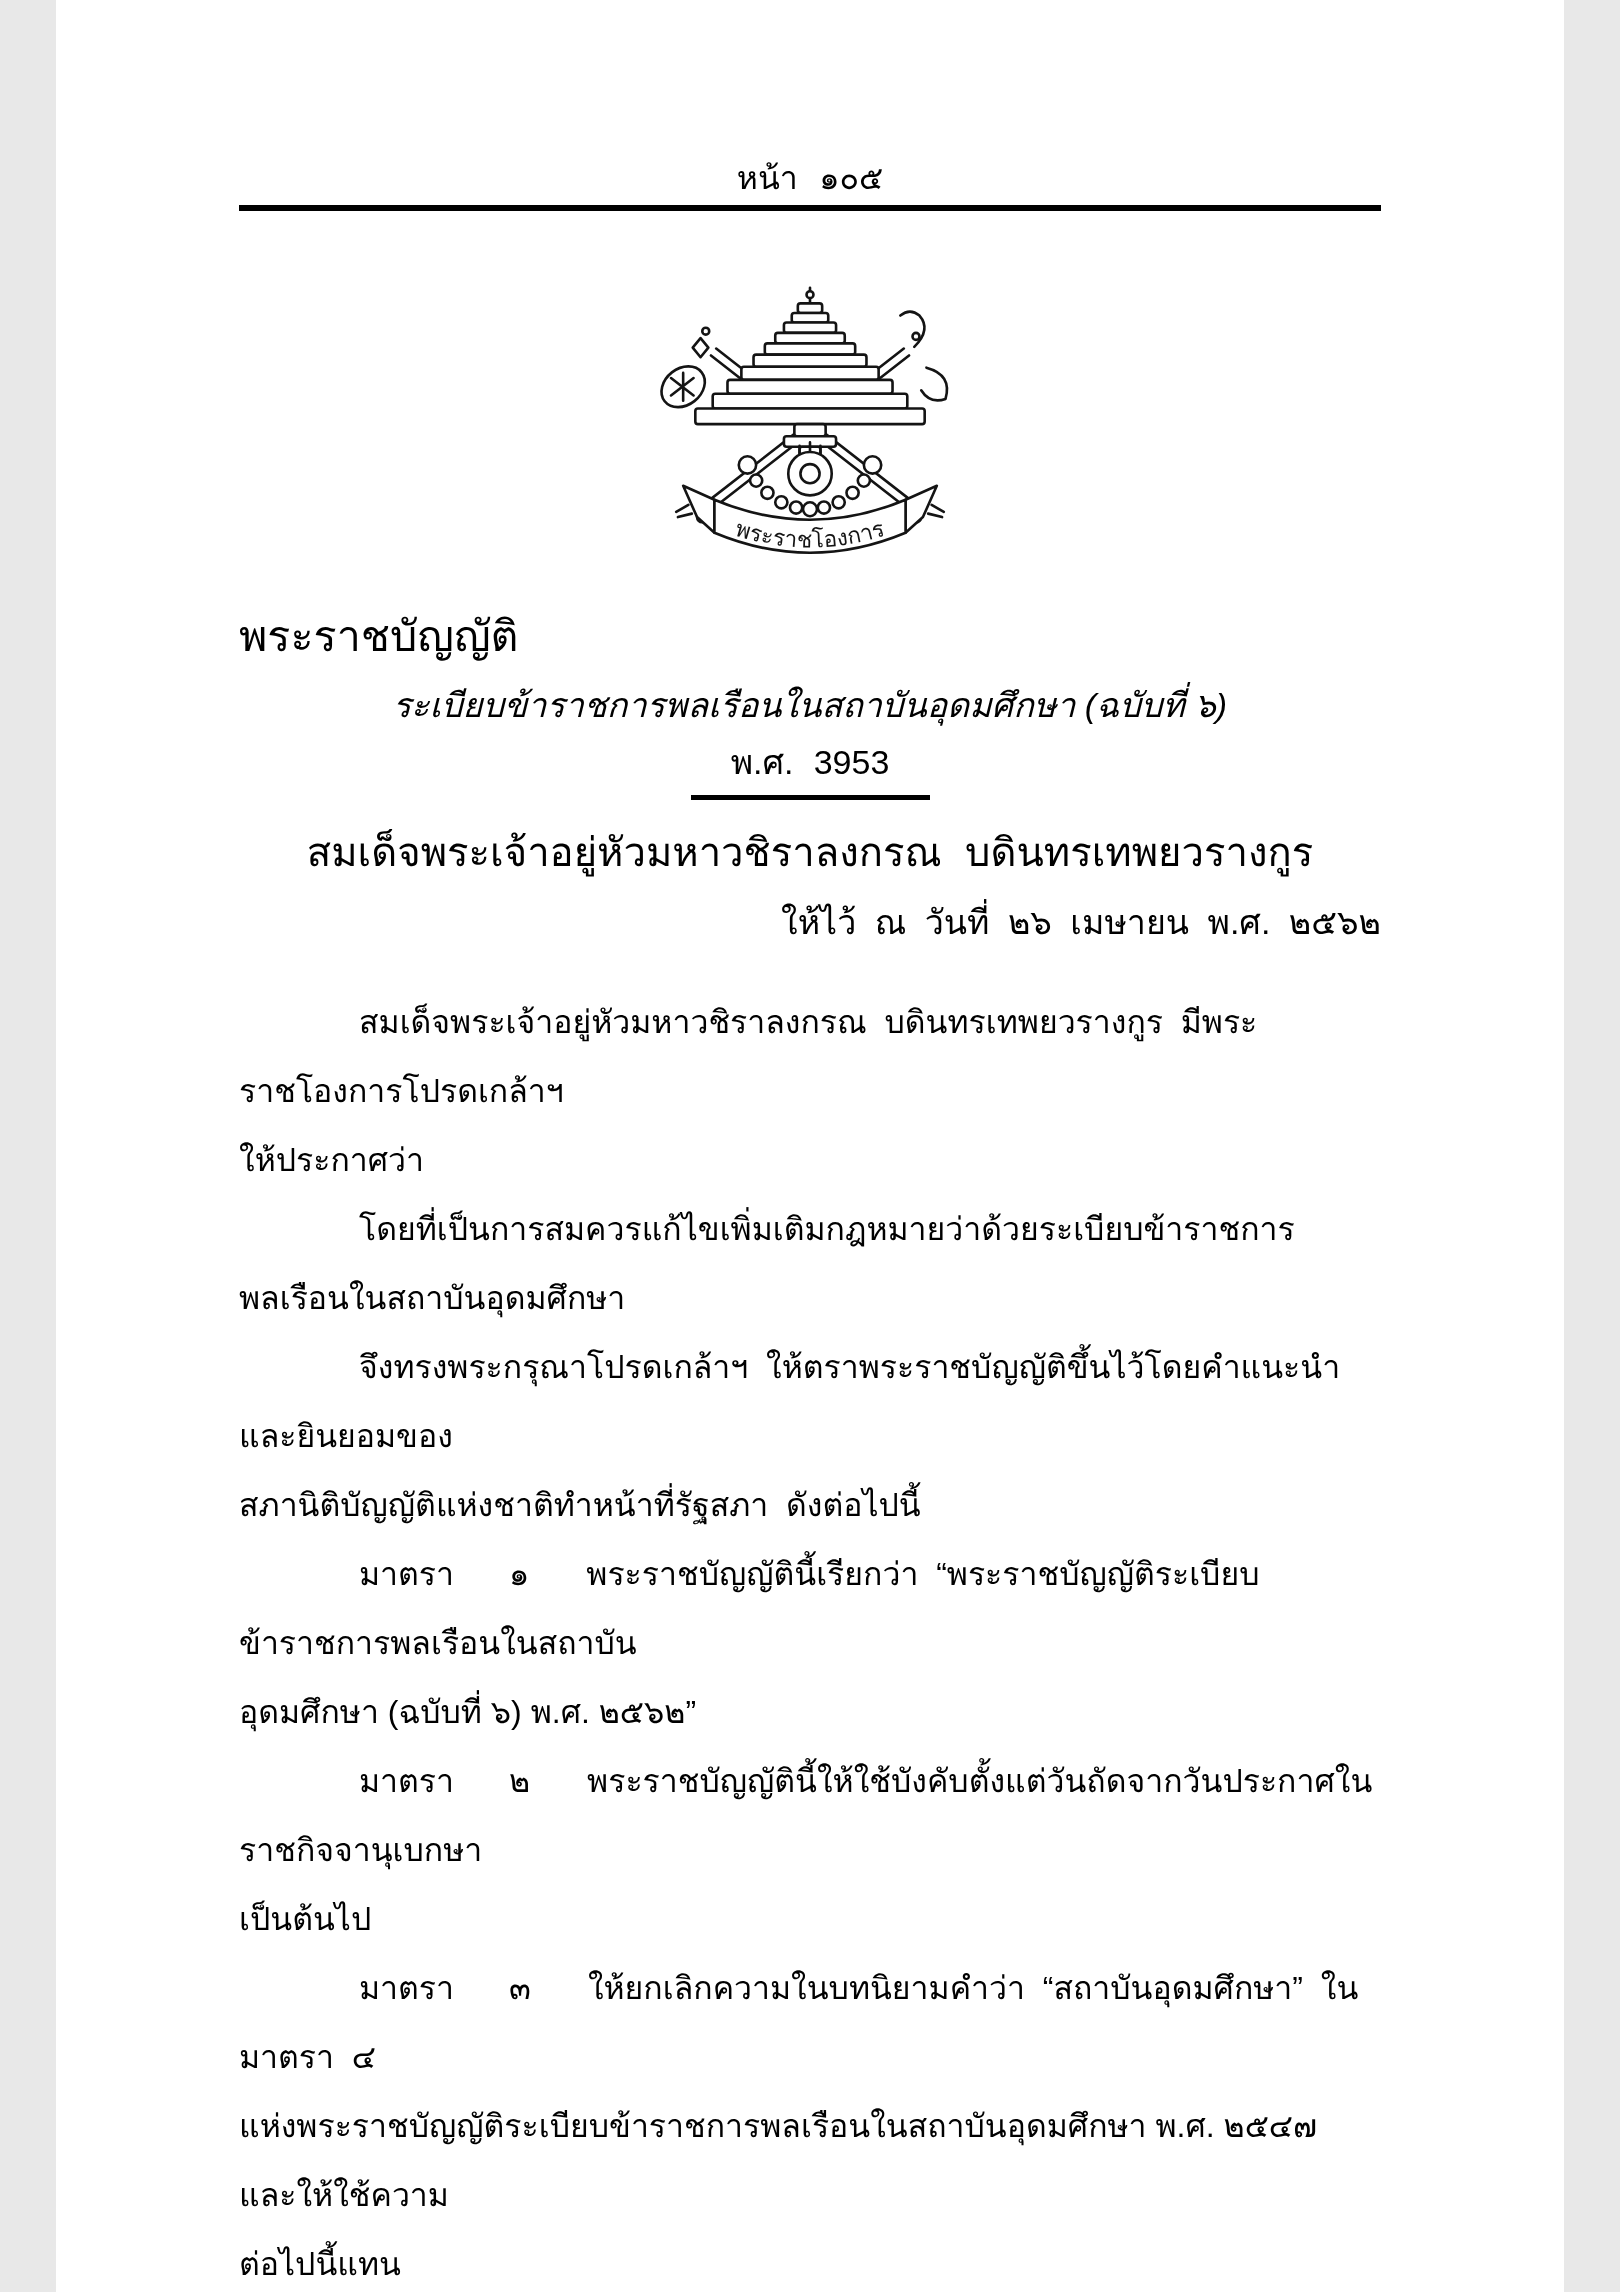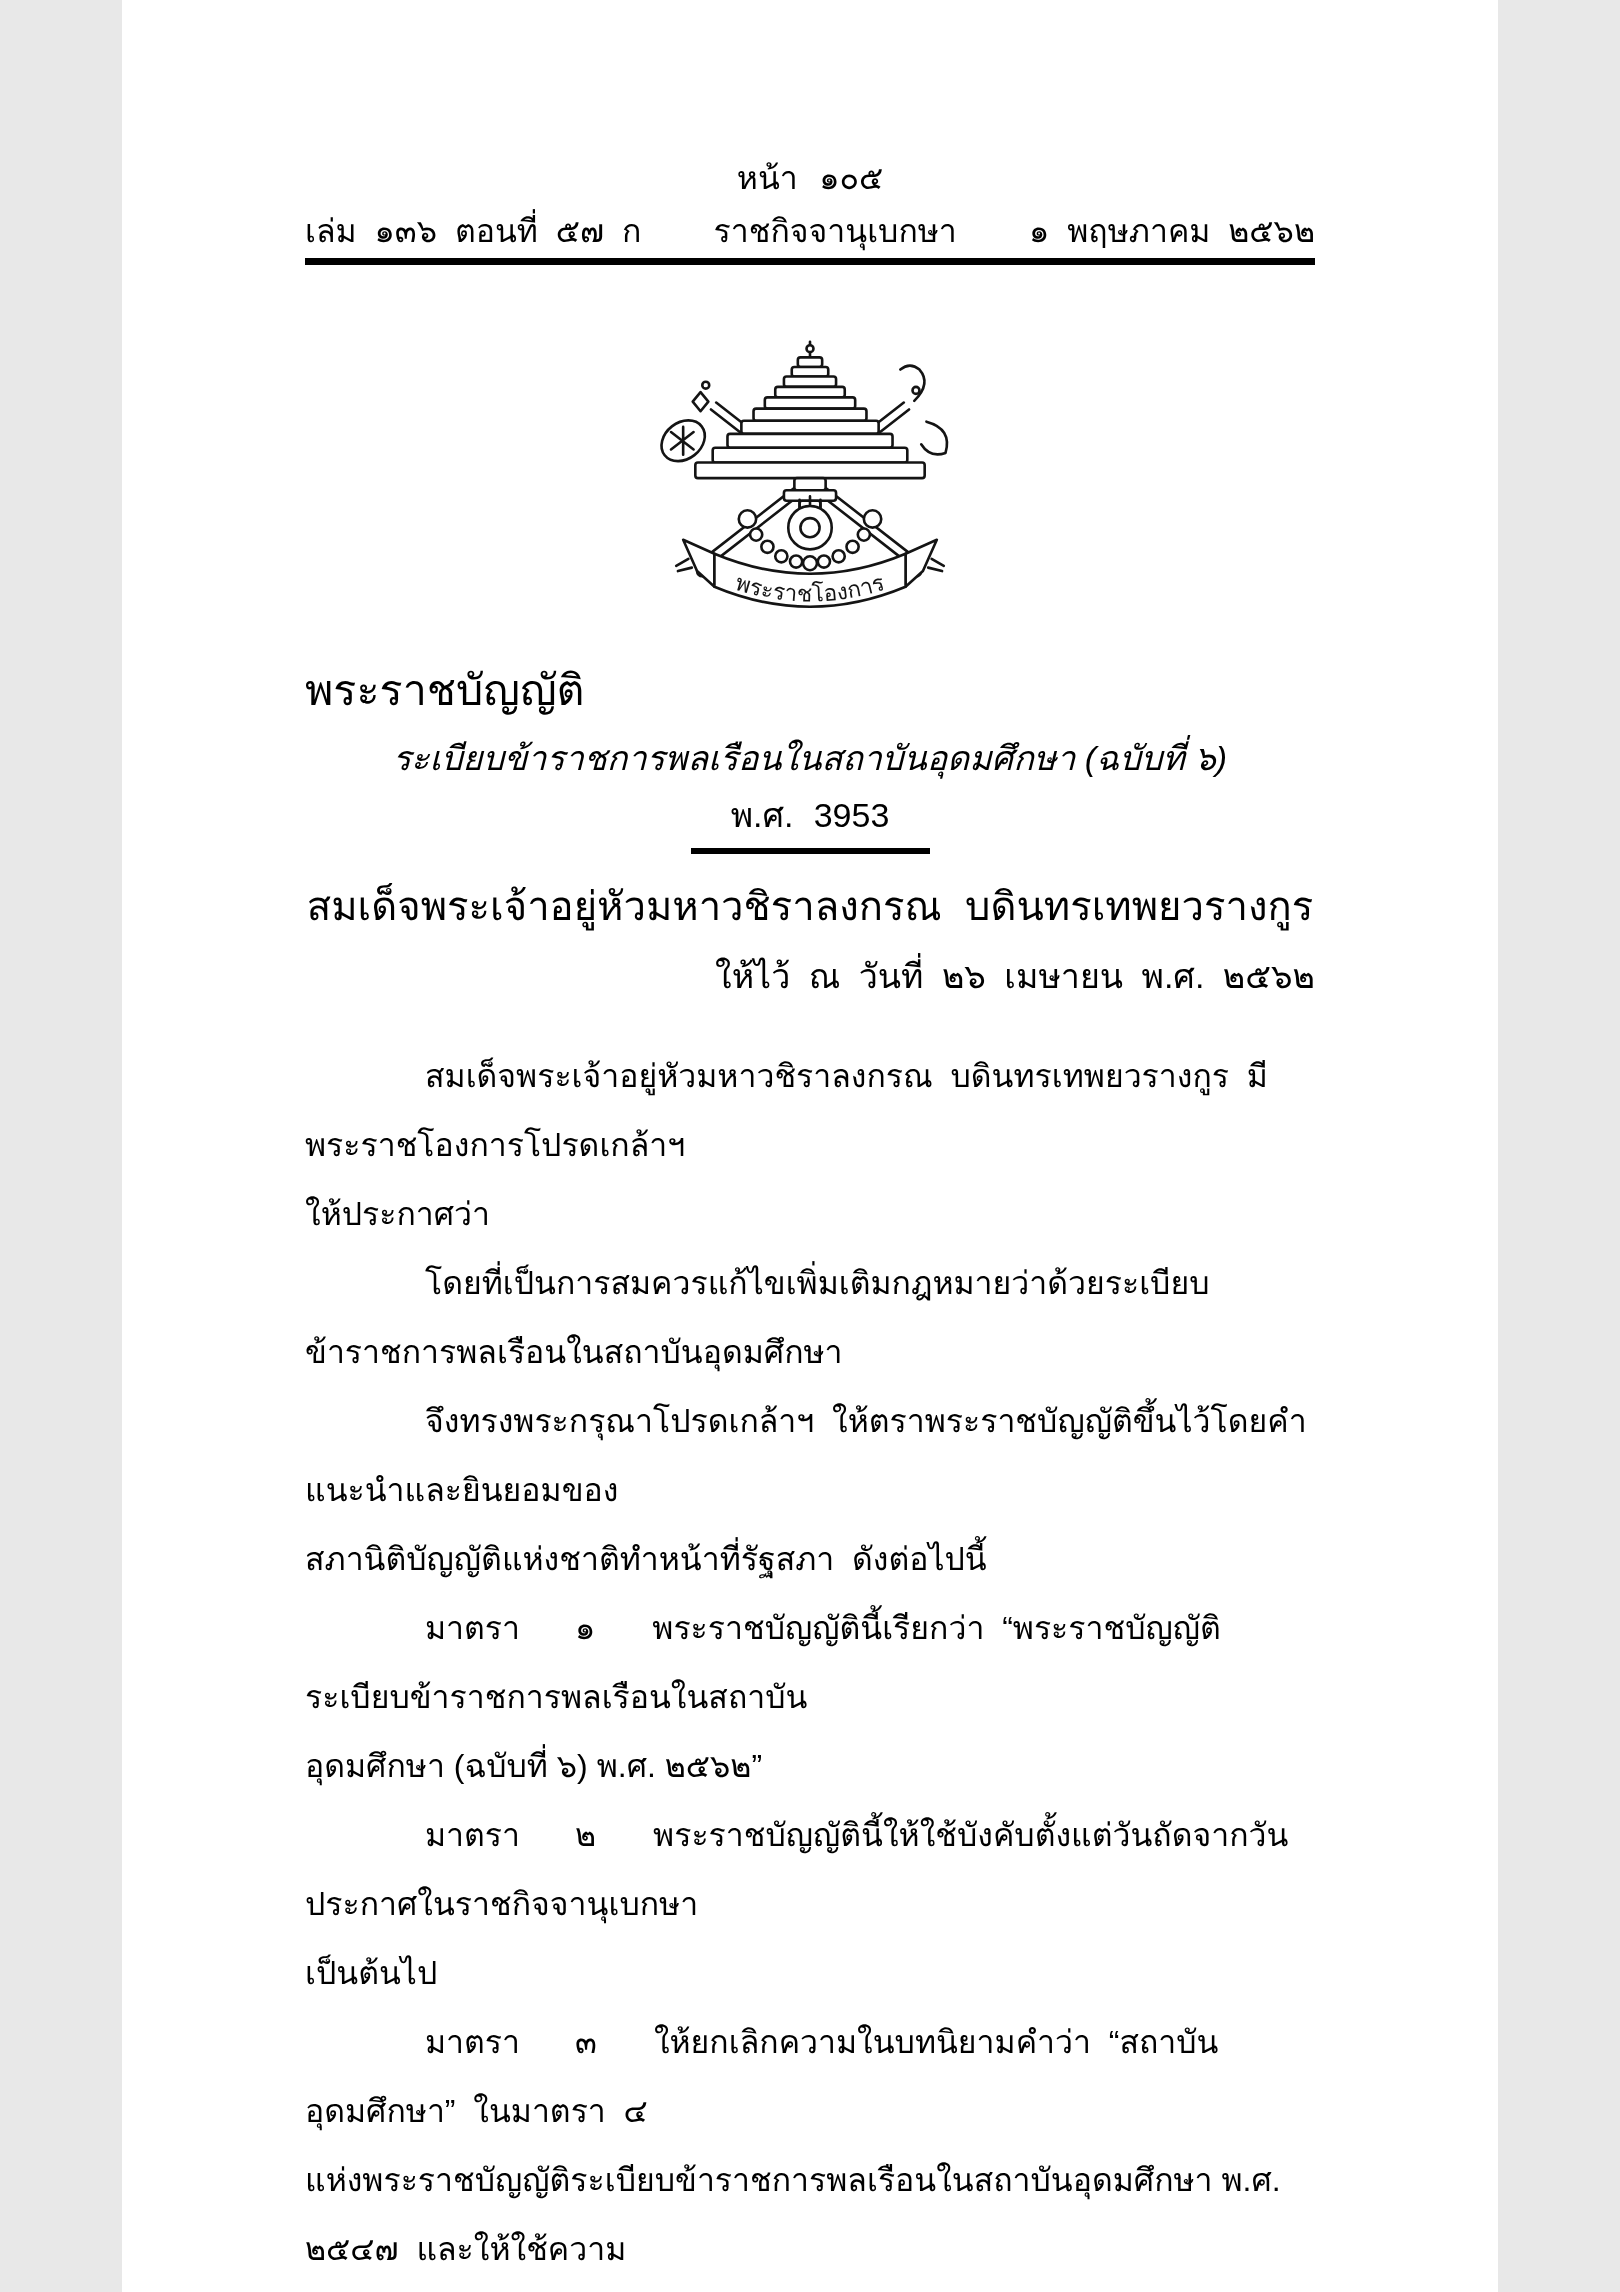--- a/index.html
+++ b/index.html
@@ -3,21 +3,21 @@
 <meta charset="utf-8">
 <style>
   * { box-sizing: border-box; }
   html, body { margin: 0; padding: 0; }
   body {
     background: #e8e8e8;
     font-family: "Liberation Sans", "DejaVu Sans", sans-serif;
   }
   .page {
     position: relative;
-    width: 1376px;
+    width: 1508px;
     height: 2293px;
     margin: 0 auto;
     background: #ffffff;
     color: #000000;
     overflow: hidden;
   }
   .content {
     padding: 0 183px;
   }
   
@@ -111,25 +111,20 @@
   .m-num   { margin-right: 57px; }
 </style>
 </head>
 <body>
 
 <div class="page">
   <div class="content">
 
     <header>
       <div class="page-no">หน้า ๑๐๕</div>
-      <div class="header-row">
-        <span>เล่ม ๑๓๖ ตอนที่ ๕๗ ก</span>
-        <span>ราชกิจจานุเบกษา</span>
-        <span>๑ พฤษภาคม ๒๕๖๒</span>
-      </div>
       <div class="header-rule"></div>
     </header>
 
     <div class="emblem-wrap">
       <svg width="374" height="278" viewBox="0 0 420 320" aria-hidden="true">
         <g stroke="#141414" stroke-width="3" fill="none" stroke-linecap="round" stroke-linejoin="round">
 
           <g>
             <line x1="96" y1="80" x2="332" y2="264"></line>
             <line x1="102" y1="72" x2="338" y2="256"></line>

